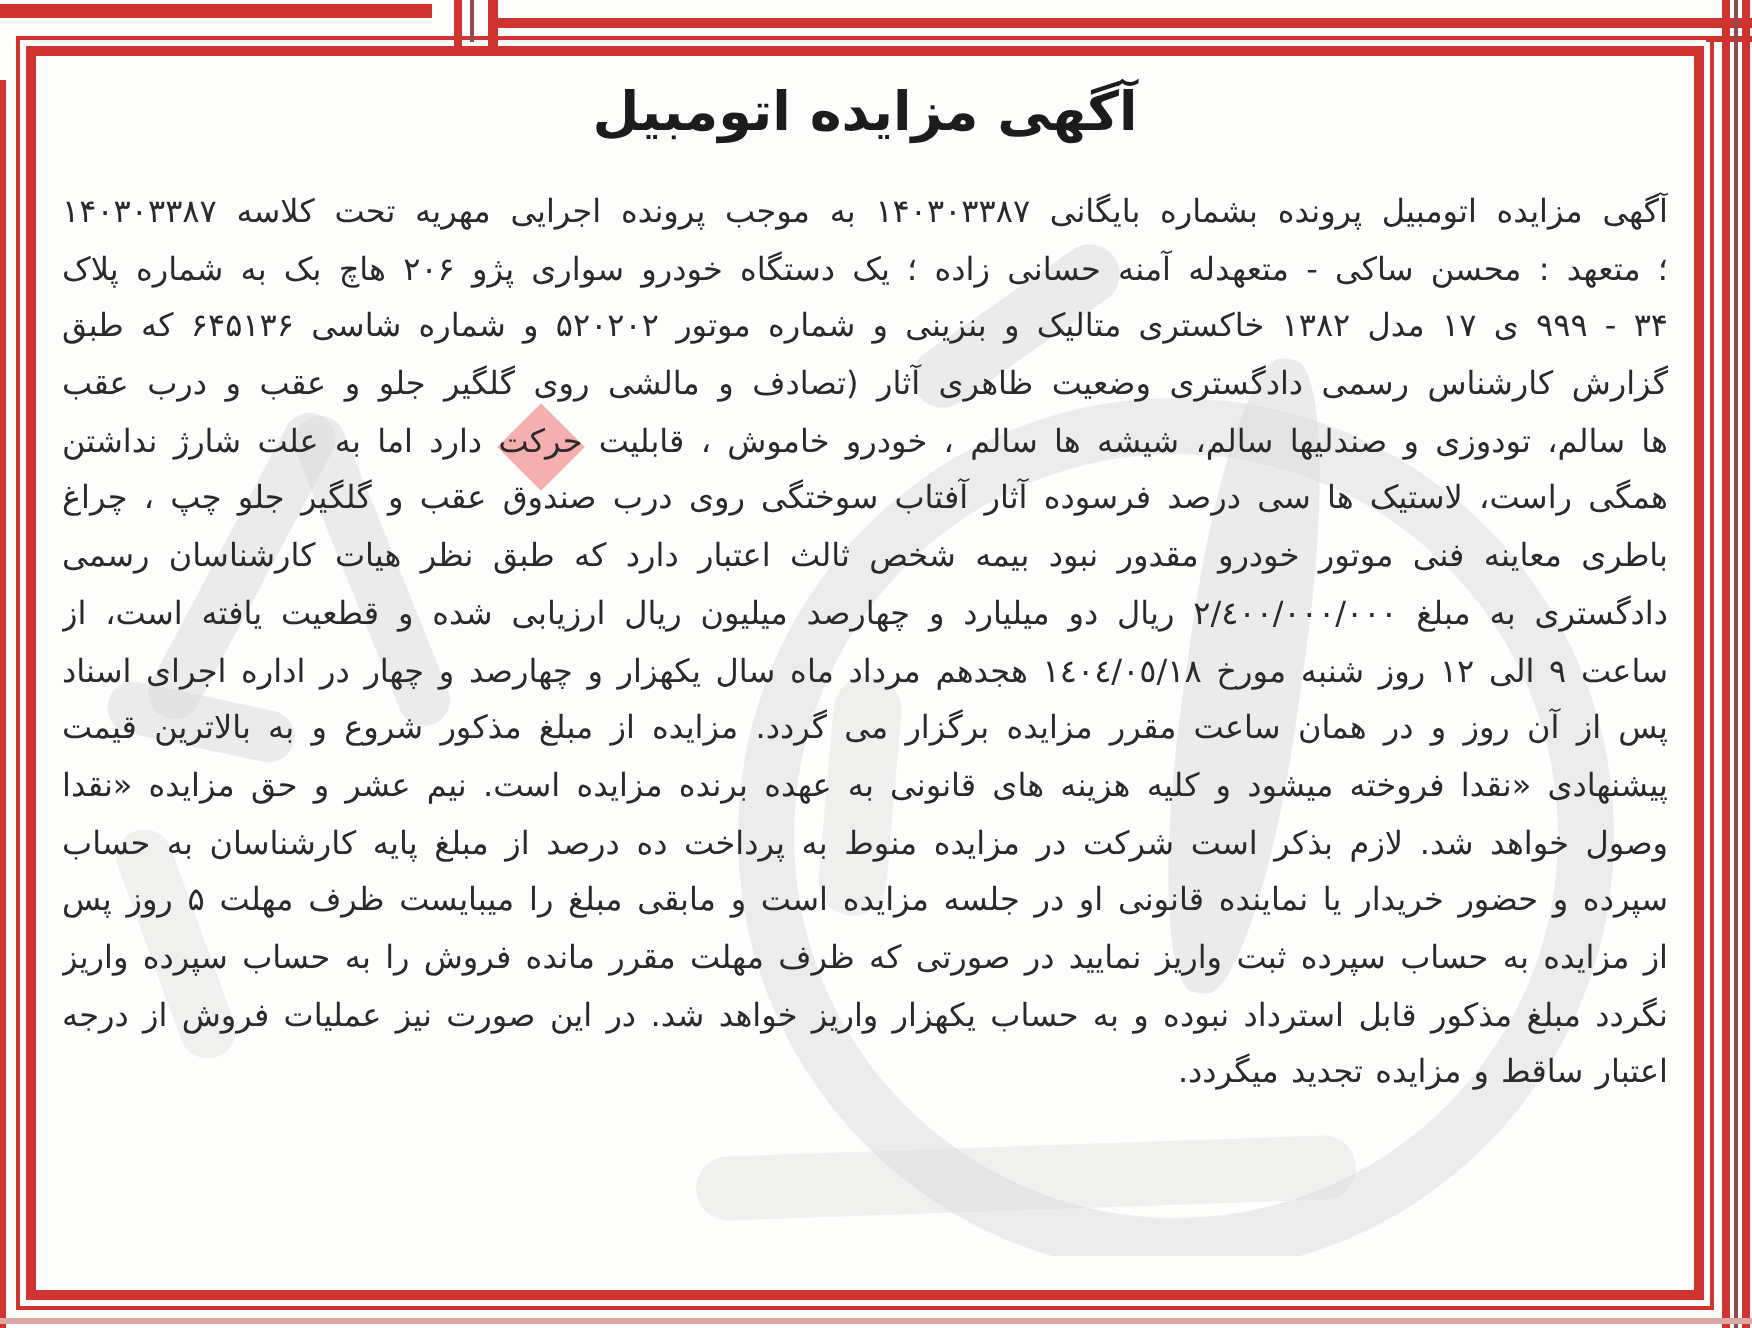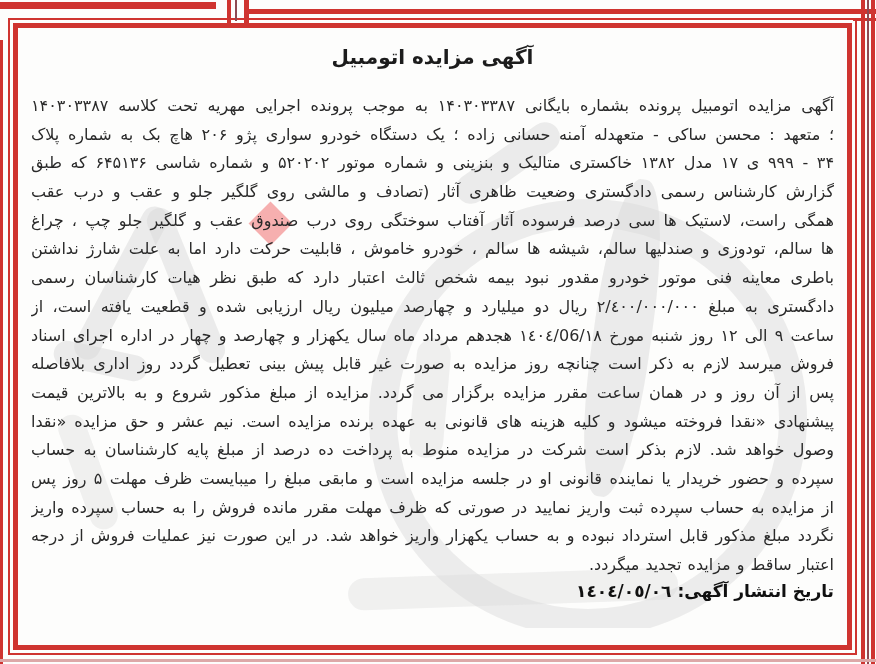--- a/index.html
+++ b/index.html
@@ -40,21 +40,21 @@
   .wm-shape{position:absolute;background:var(--watermark_gray,#d9d9d9);opacity:.5;border-radius:18px;}
   .wm svg{position:absolute;left:0;top:0;opacity:.45;}
   .diamond{
     position:absolute;left:237px;top:180px;width:31px;height:31px;
     background:var(--diamond_pink,#f5abab);transform:rotate(45deg);opacity:.95;
   }
 
   
   .title{
     position:relative;z-index:2;margin:12px 0 0 0;
-    text-align:center;font-weight:bold;font-size:20px;line-height:34px;
+    text-align:center;font-weight:bold;font-size:27px;line-height:34px;
     color:var(--title,#1c1c1c);
   }
   .bodytext{position:relative;z-index:2;margin-top:18px;}
   .line{
     font-size:16px;line-height:28.7px;height:28.7px;overflow:hidden;
     text-align:justify;text-align-last:justify;
     color:var(--text,#2a2a2a);
     word-spacing:1px;
   }
   .line.short{text-align:right;text-align-last:right;}
@@ -100,33 +100,31 @@
           <div class="diamond"></div>
         </div>
 
         <h1 class="title">آگهی مزایده اتومبیل</h1>
 
         <div class="bodytext">
           <div class="line">آگهی مزایده اتومبیل پرونده بشماره بایگانی ۱۴۰۳۰۳۳۸۷ به موجب پرونده اجرایی مهریه تحت کلاسه ۱۴۰۳۰۳۳۸۷</div>
           <div class="line">؛ متعهد : محسن ساکی - متعهدله آمنه حسانی زاده ؛ یک دستگاه خودرو سواری پژو ۲۰۶ هاچ بک به شماره پلاک</div>
           <div class="line">۳۴ - ۹۹۹ ی ۱۷ مدل ۱۳۸۲ خاکستری متالیک و بنزینی و شماره موتور ۵۲۰۲۰۲ و شماره شاسی ۶۴۵۱۳۶ که طبق</div>
           <div class="line">گزارش کارشناس رسمی دادگستری وضعیت ظاهری آثار (تصادف و مالشی روی گلگیر جلو و عقب و درب عقب</div>
+          <div class="line">ها سالم، تودوزی و صندلیها سالم، شیشه ها سالم ، خودرو خاموش ، قابلیت حرکت دارد اما به علت شارژ نداشتن</div>
           <div class="line">همگی راست، لاستیک ها سی درصد فرسوده آثار آفتاب سوختگی روی درب صندوق عقب و گلگیر جلو چپ ، چراغ</div>
-          <div class="line">ها سالم، تودوزی و صندلیها سالم، شیشه ها سالم ، خودرو خاموش ، قابلیت حرکت دارد اما به علت شارژ نداشتن</div>
           <div class="line">باطری معاینه فنی موتور خودرو مقدور نبود بیمه شخص ثالث اعتبار دارد که طبق نظر هیات کارشناسان رسمی</div>
           <div class="line">دادگستری به مبلغ ٢/٤٠٠/٠٠٠/٠٠٠ ریال دو میلیارد و چهارصد میلیون ریال ارزیابی شده و قطعیت یافته است، از</div>
-          <div class="line">ساعت ۹ الی ۱۲ روز شنبه مورخ ١٤٠٤/06/١٨ هجدهم مرداد ماه سال یکهزار و چهارصد و چهار در اداره اجرای اسناد</div>
-          <div class="line">فروش میرسد لازم به ذکر است چنانچه روز مزایده به صورت غیر قابل پیش بینی تعطیل گردد روز اداری بلافاصله</div>
+          <div class="line">ساعت ۹ الی ۱۲ روز شنبه مورخ ١٤٠٤/٠٥/١٨ هجدهم مرداد ماه سال یکهزار و چهارصد و چهار در اداره اجرای اسناد</div>
           <div class="line">پس از آن روز و در همان ساعت مقرر مزایده برگزار می گردد. مزایده از مبلغ مذکور شروع و به بالاترین قیمت</div>
           <div class="line">پیشنهادی «نقدا فروخته میشود و کلیه هزینه های قانونی به عهده برنده مزایده است. نیم عشر و حق مزایده «نقدا</div>
           <div class="line">وصول خواهد شد. لازم بذکر است شرکت در مزایده منوط به پرداخت ده درصد از مبلغ پایه کارشناسان به حساب</div>
           <div class="line">سپرده و حضور خریدار یا نماینده قانونی او در جلسه مزایده است و مابقی مبلغ را میبایست ظرف مهلت ۵ روز پس</div>
           <div class="line">از مزایده به حساب سپرده ثبت واریز نمایید در صورتی که ظرف مهلت مقرر مانده فروش را به حساب سپرده واریز</div>
           <div class="line">نگردد مبلغ مذکور قابل استرداد نبوده و به حساب یکهزار واریز خواهد شد. در این صورت نیز عملیات فروش از درجه</div>
           <div class="line short">اعتبار ساقط و مزایده تجدید میگردد.</div>
         </div>
 
-        <div class="pubdate">تاریخ انتشار آگهی: ١٤٠٤/٠٥/٠٦</div>
 
       </div>
     </div>
   </div>
 </div>
 
 </body></html>

